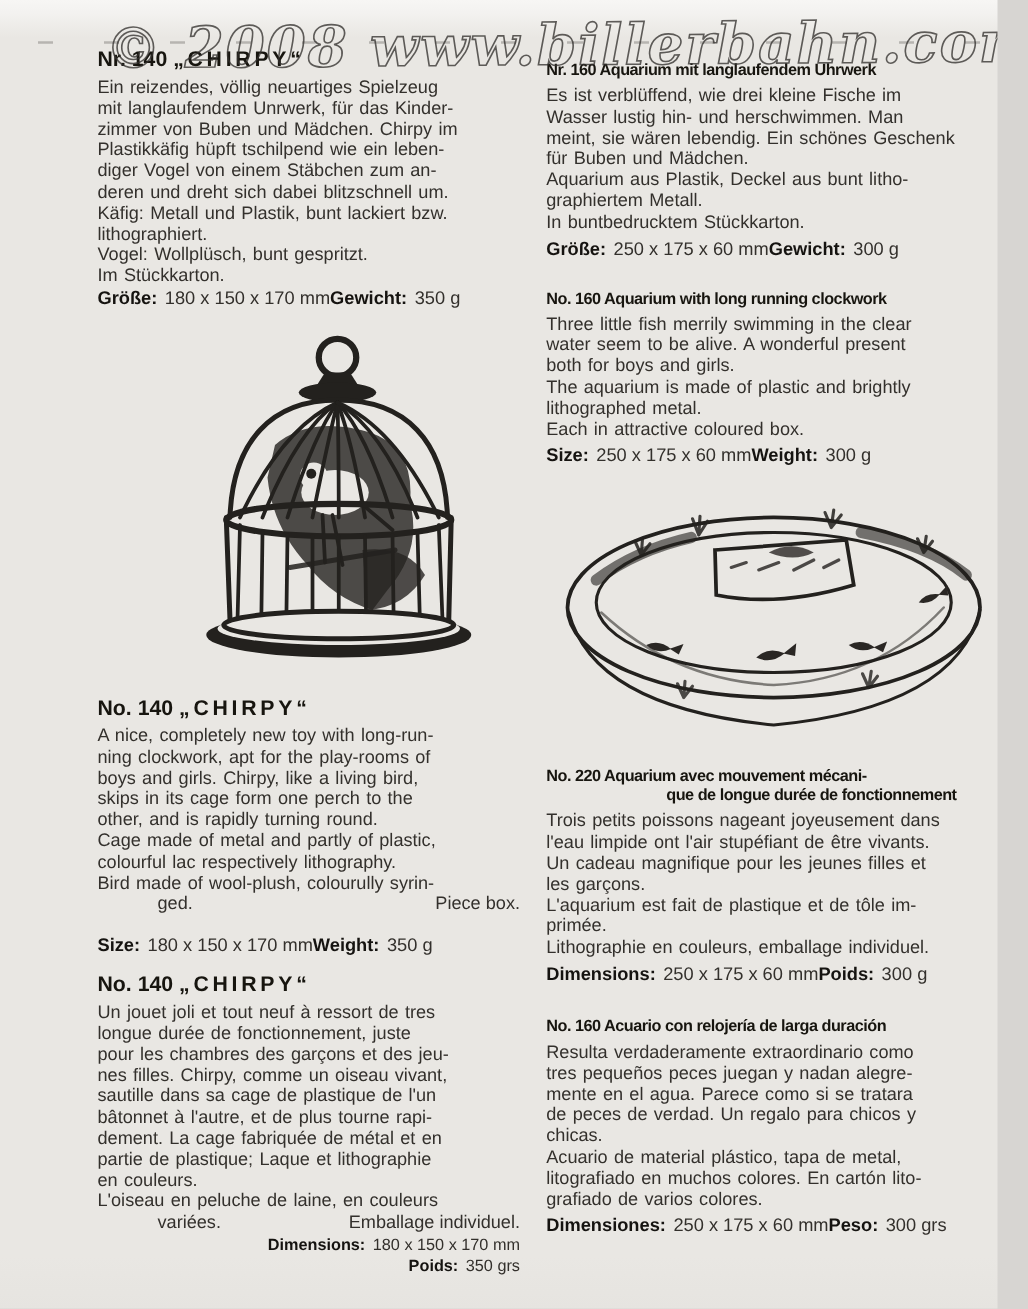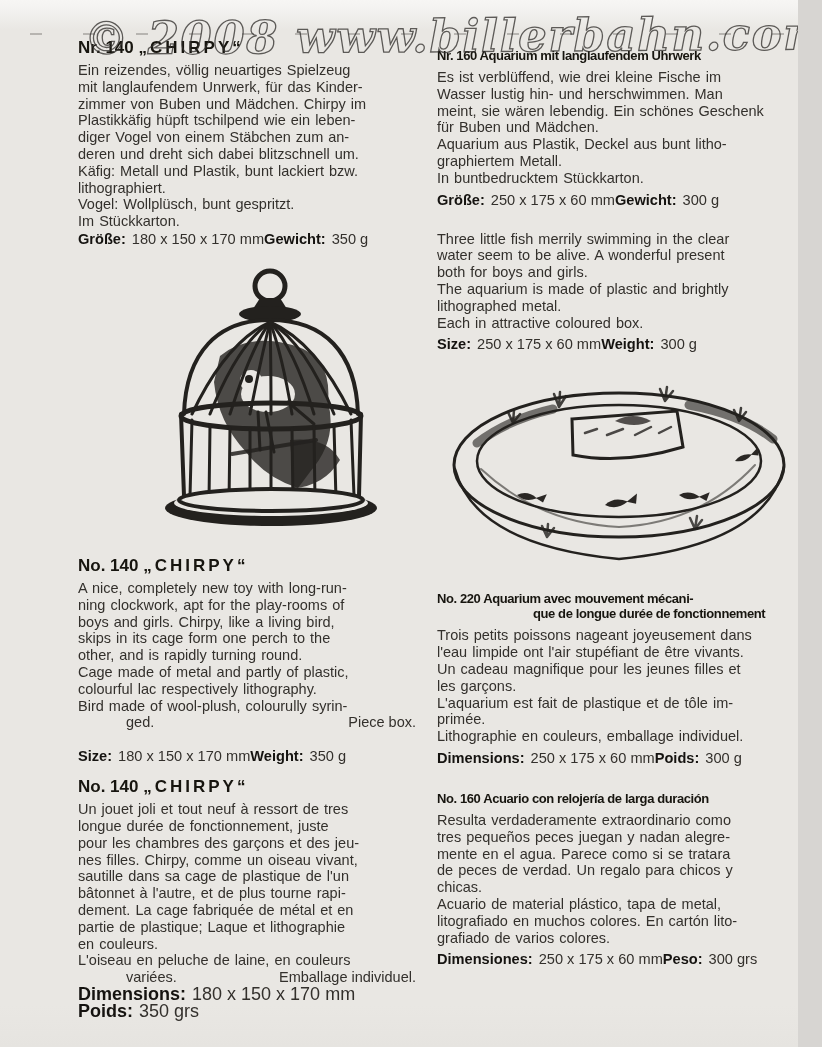--- a/index.html
+++ b/index.html
@@ -24,21 +24,21 @@
   .col-left{left:78px;width:338px;}
   .col-right{left:437px;width:356px;}
   .h-chirpy{font-size:17px;font-weight:bold;color:#17150f;margin:0 0 4px 0;white-space:nowrap;}
   .h-chirpy .spaced{letter-spacing:3px;}
   .h-right{font-size:13px;font-weight:bold;color:#17150f;letter-spacing:-.4px;margin:0 0 6px 0;white-space:nowrap;}
   .h-right .line2{padding-left:96px;}
   .body{font-size:14.5px;line-height:16.8px;white-space:pre;word-spacing:1px;}
   .split-row{display:flex;justify-content:space-between;font-size:14.5px;line-height:16.8px;margin-left:48px;}
   .specs{display:flex;justify-content:flex-start;font-size:14.6px;line-height:17px;margin-top:5px;}
   .specs .pair b{color:#151310;margin-right:6px;}
-  .specs-stack{font-size:18px;line-height:17px;}
+  .specs-stack{font-size:13px;line-height:17px;text-align:right;}
   .specs-stack b{color:#151310;margin-right:6px;}
   .m-top-8{margin-top:8px;} .m-top-12{margin-top:12px;} .m-top-22{margin-top:22px;} .m-top-24{margin-top:24px;} .m-top-10{margin-top:10px;}
   .img-birdcage{width:250px;height:270px;margin:16px 0 10px 70px;}
   .img-aquarium{width:345px;height:196px;margin:24px 0 6px 10px;}
   svg .ink{stroke:#23211e;fill:none;stroke-linecap:round;}
 </style>
 </head>
 <body>
 
 <div class="screen">
@@ -159,20 +159,21 @@
 Aquarium aus Plastik, Deckel aus bunt litho-
 graphiertem Metall.
 In buntbedrucktem Stückkarton.</div>
       <div class="specs">
         <span class="pair"><b>Größe:</b><span>250 x 175 x 60 mm</span></span>
         <span class="pair"><b>Gewicht:</b><span>300 g</span></span>
       </div>
     </div>
 
     <div class="m-top-22">
+      <h2 class="h-right">No. 160 Aquarium with long running clockwork</h2>
       <div class="body">Three little fish merrily swimming in the clear
 water seem to be alive. A wonderful present
 both for boys and girls.
 The aquarium is made of plastic and brightly
 lithographed metal.
 Each in attractive coloured box.</div>
       <div class="specs">
         <span class="pair"><b>Size:</b><span>250 x 175 x 60 mm</span></span>
         <span class="pair"><b>Weight:</b><span>300 g</span></span>
       </div>

